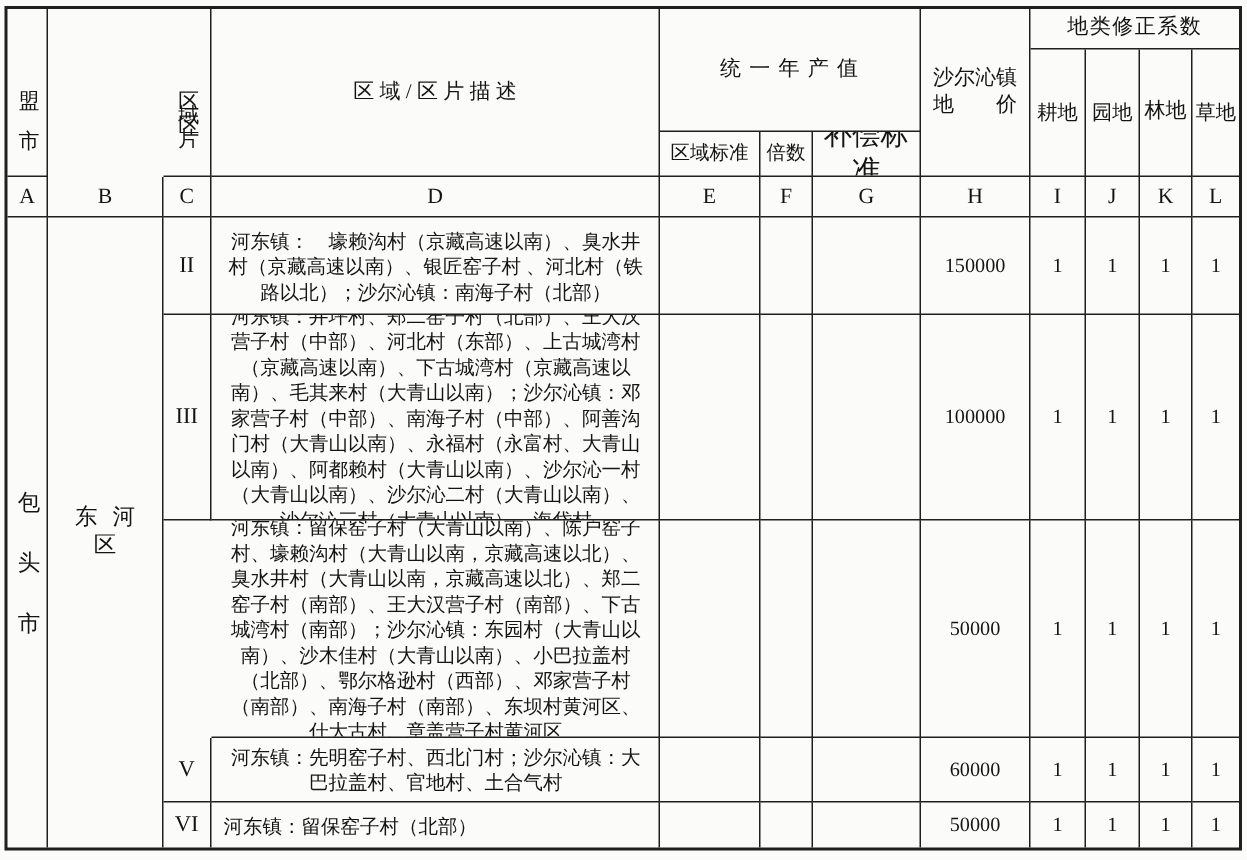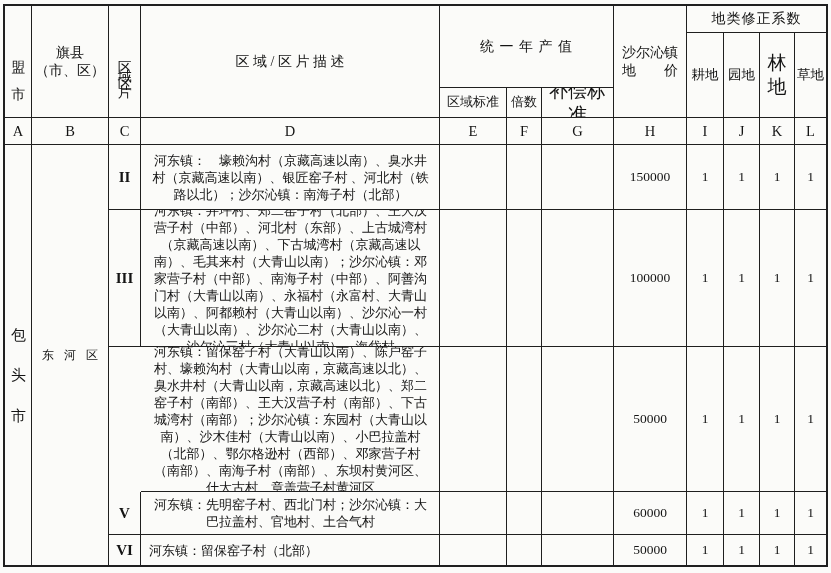--- a/index.html
+++ b/index.html
@@ -35,54 +35,52 @@
     overflow:hidden;
     box-sizing:border-box;
   }
   .nr{border-right:none;}
   .nb{border-bottom:none;}
   .pre{white-space:pre-line;}
   .vert{writing-mode:vertical-lr;text-orientation:upright;}
   .v-meng{letter-spacing:26px;padding-top:26px;font-size:14px;}
   .v-code{letter-spacing:8px;padding-top:8px;font-size:14px;}
   .v-city{letter-spacing:40px;padding-top:40px;font-size:15px;}
-  .county{letter-spacing:10px;padding-left:10px;font-size:12px;text-align:center;}
+  .county{letter-spacing:10px;padding-left:10px;font-size:15px;text-align:center;}
   .letter{font-size:14.5px;}
   .num{font-size:13.5px;}
-  .roman{font-size:15px;font-weight:bold;}
+  .roman{font-size:15px;}
   .desc{
     justify-content:flex-start;
     text-align:center;
     padding:3px 7px 3px 8px;
     font-size:13px;
     line-height:17px;
   }
   .grouphead{letter-spacing:1px;}
 </style>
 </head>
 <body>
 
 <div class="page">
   <div class="grid">
 
     <div class="c vert v-meng" style="grid-area:1/1/4/2">盟市</div>
-    <div class="c pre" style="grid-area:1/2/4/3">旗县
-（市、区）</div>
     <div class="c vert v-code" style="grid-area:1/3/4/4">区域区片</div>
     <div class="c" style="grid-area:1/4/4/5">区 域 / 区 片 描 述</div>
     <div class="c grouphead" style="grid-area:1/5/3/8">统 一 年 产 值</div>
     <div class="c" style="grid-area:3/5/4/6;font-size:13px">区域标准</div>
     <div class="c" style="grid-area:3/6/4/7;font-size:13px">倍数</div>
     <div class="c" style="grid-area:3/7/4/8;font-size:19px">补偿标准</div>
     <div class="c pre" style="grid-area:1/8/4/9">沙尔沁镇
 地　　价</div>
     <div class="c nr grouphead" style="grid-area:1/9/2/13">地类修正系数</div>
     <div class="c" style="grid-area:2/10/4/11;font-size:13.5px">园地</div>
     <div class="c" style="grid-area:2/9/4/10;font-size:13.5px">耕地</div>
-    <div class="c" style="grid-area:2/11/4/12;font-size:19px">林地</div>
+    <div class="c" style="grid-area:2/11/4/12;font-size:14px">林地</div>
     <div class="c nr" style="grid-area:2/12/4/13;font-size:13.5px">草地</div>
 
     <div class="c letter" style="grid-area:4/1/5/2">A</div>
     <div class="c letter" style="grid-area:4/2/5/3">B</div>
     <div class="c letter" style="grid-area:4/3/5/4">C</div>
     <div class="c letter" style="grid-area:4/4/5/5">D</div>
     <div class="c letter" style="grid-area:4/5/5/6">E</div>
     <div class="c letter" style="grid-area:4/6/5/7">F</div>
     <div class="c letter" style="grid-area:4/7/5/8">G</div>
     <div class="c letter" style="grid-area:4/8/5/9">H</div>

